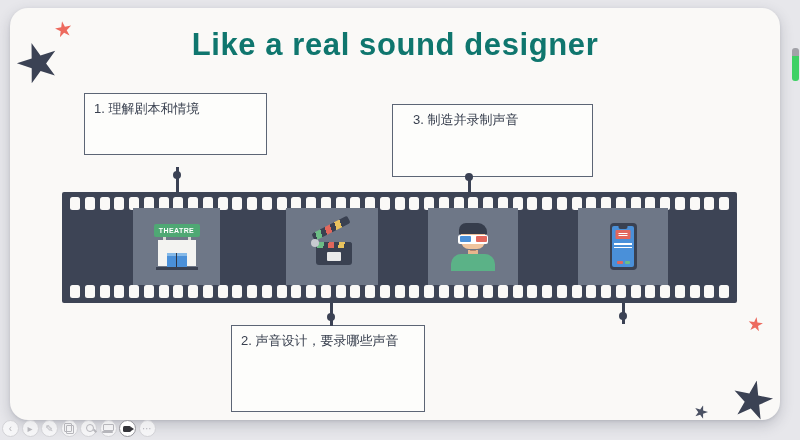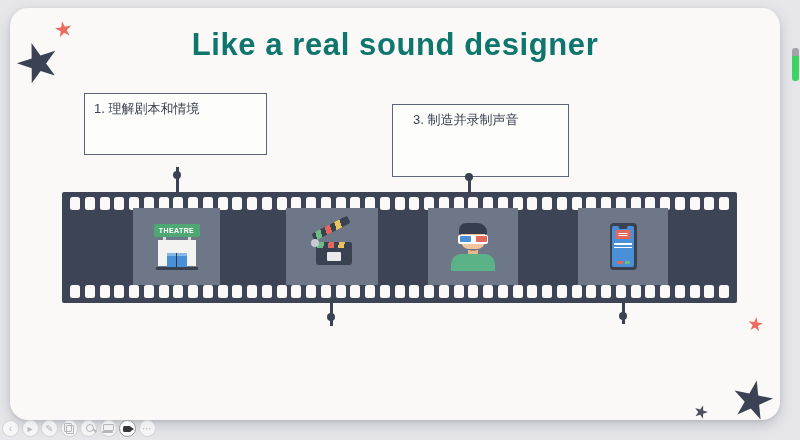--- a/index.html
+++ b/index.html
@@ -41,21 +41,21 @@
     font-family:"Liberation Serif","DejaVu Serif",serif;color:#3a4254;
   }
 
   
   .callout{
     position:absolute;background:#fdfdfb;border:1.5px solid #5c6575;
     box-sizing:border-box;color:#39404f;font-size:13px;line-height:17px;
     padding:6px 9px;
   }
   .callout-1{left:74px; top:85px; width:183px;height:62px;}
-  .callout-3{left:382px;top:96px; width:177px;height:73px;padding-left:20px;}
+  .callout-3{left:382px;top:96px; width:201px;height:73px;padding-left:20px;}
   .callout-2{left:221px;top:317px;width:194px;height:87px;}
   .callout-4{left:521px;top:315px;width:187px;height:90px;}
 
   
   .conn{position:absolute;width:2.5px;background:#3b4254;}
   .conn-1{left:166px;top:159px;height:26px;}
   .conn-3{left:458px;top:169px;height:16px;}
   .conn-2{left:320px;top:295px;height:23px;}
   .conn-4{left:612px;top:295px;height:21px;}
   .conn-dot{position:absolute;width:8px;height:8px;border-radius:50%;background:#3b4254;}
@@ -169,20 +169,23 @@
     <span class="star star-navy-br"></span>
     <span class="star star-navy-sm"></span>
 
     <h1 class="title">Like a real sound designer</h1>
 
     <div class="callout callout-1">
       <span>1. 理解剧本和情境</span>
     </div>
     <div class="callout callout-3">
       <span>3. 制造并录制声音</span>
+    </div>
+    <div class="callout callout-2">
+      <span>2. 声音设计，要录哪些声音</span>
     </div>
 
     <div class="conn conn-1"></div>
     <div class="conn-dot dot-1"></div>
     <div class="conn conn-3"></div>
     <div class="conn-dot dot-3"></div>
     <div class="conn conn-2"></div>
     <div class="conn-dot dot-2"></div>
     <div class="conn conn-4"></div>
     <div class="conn-dot dot-4"></div>

